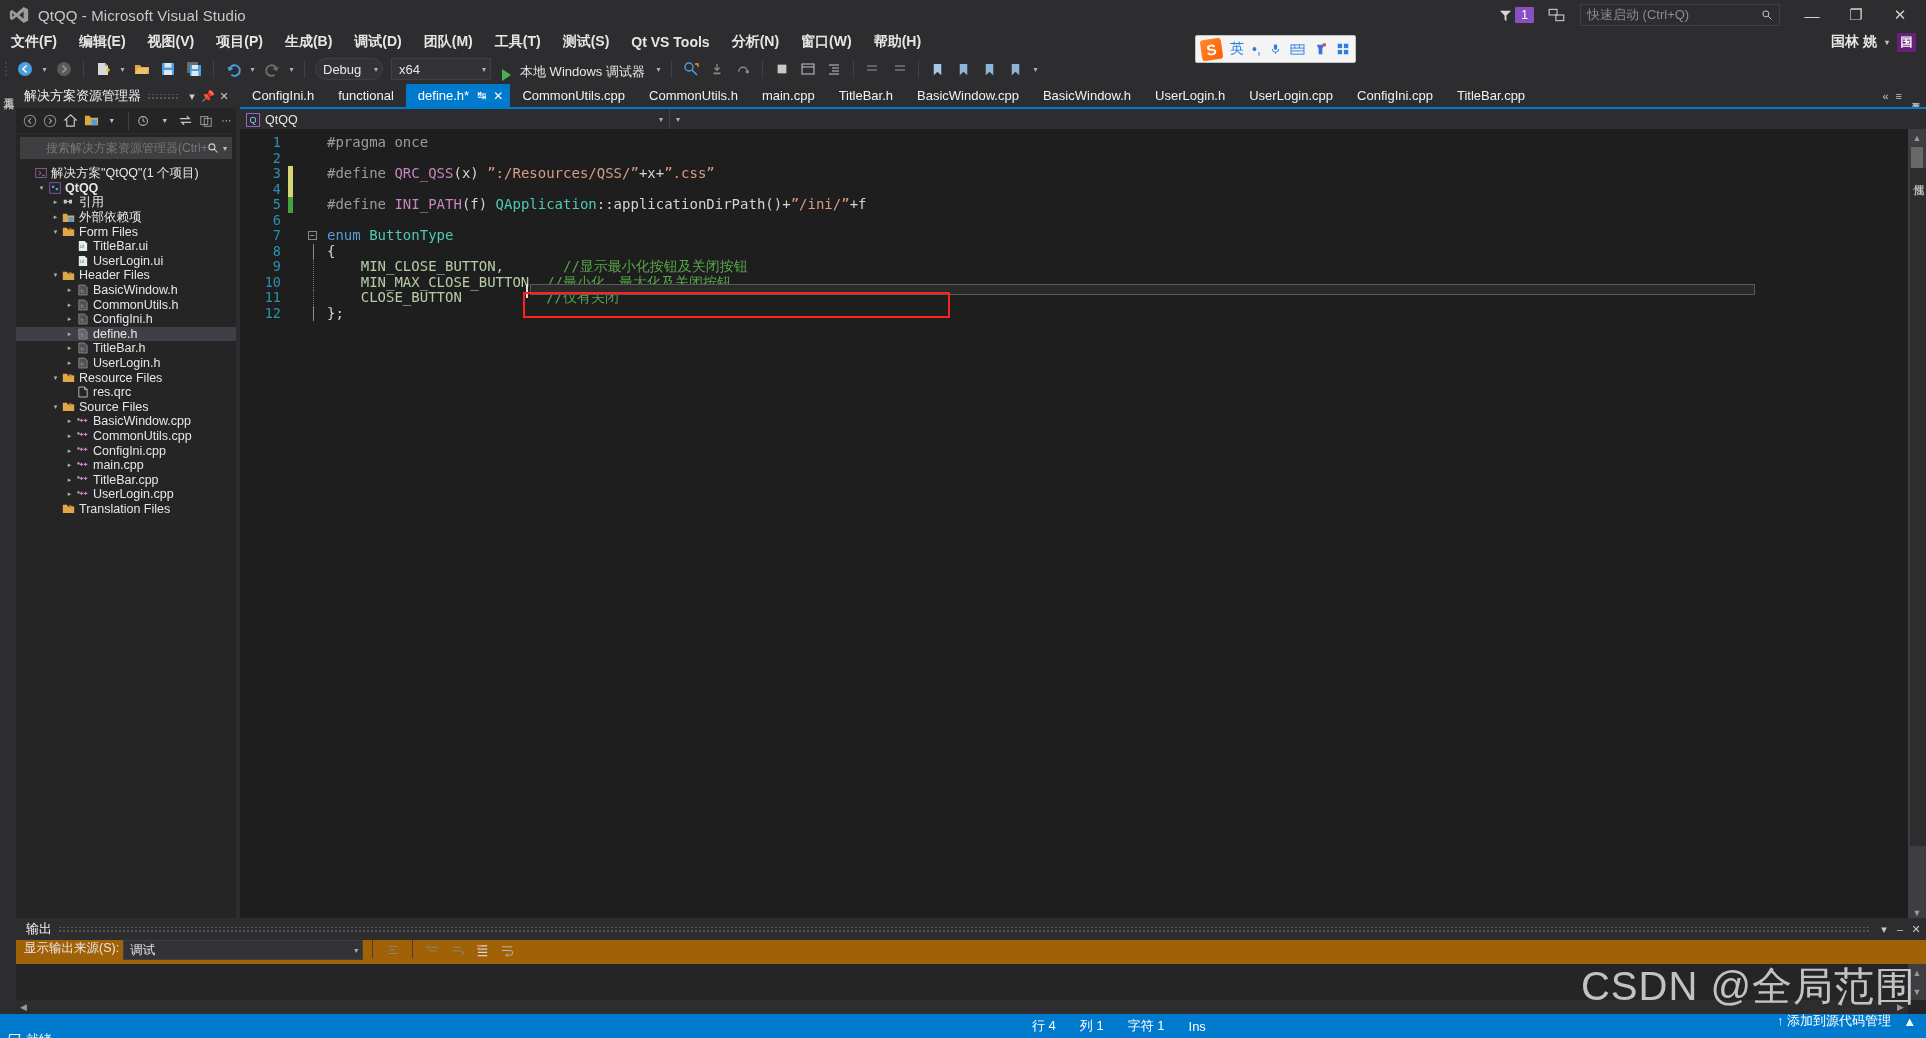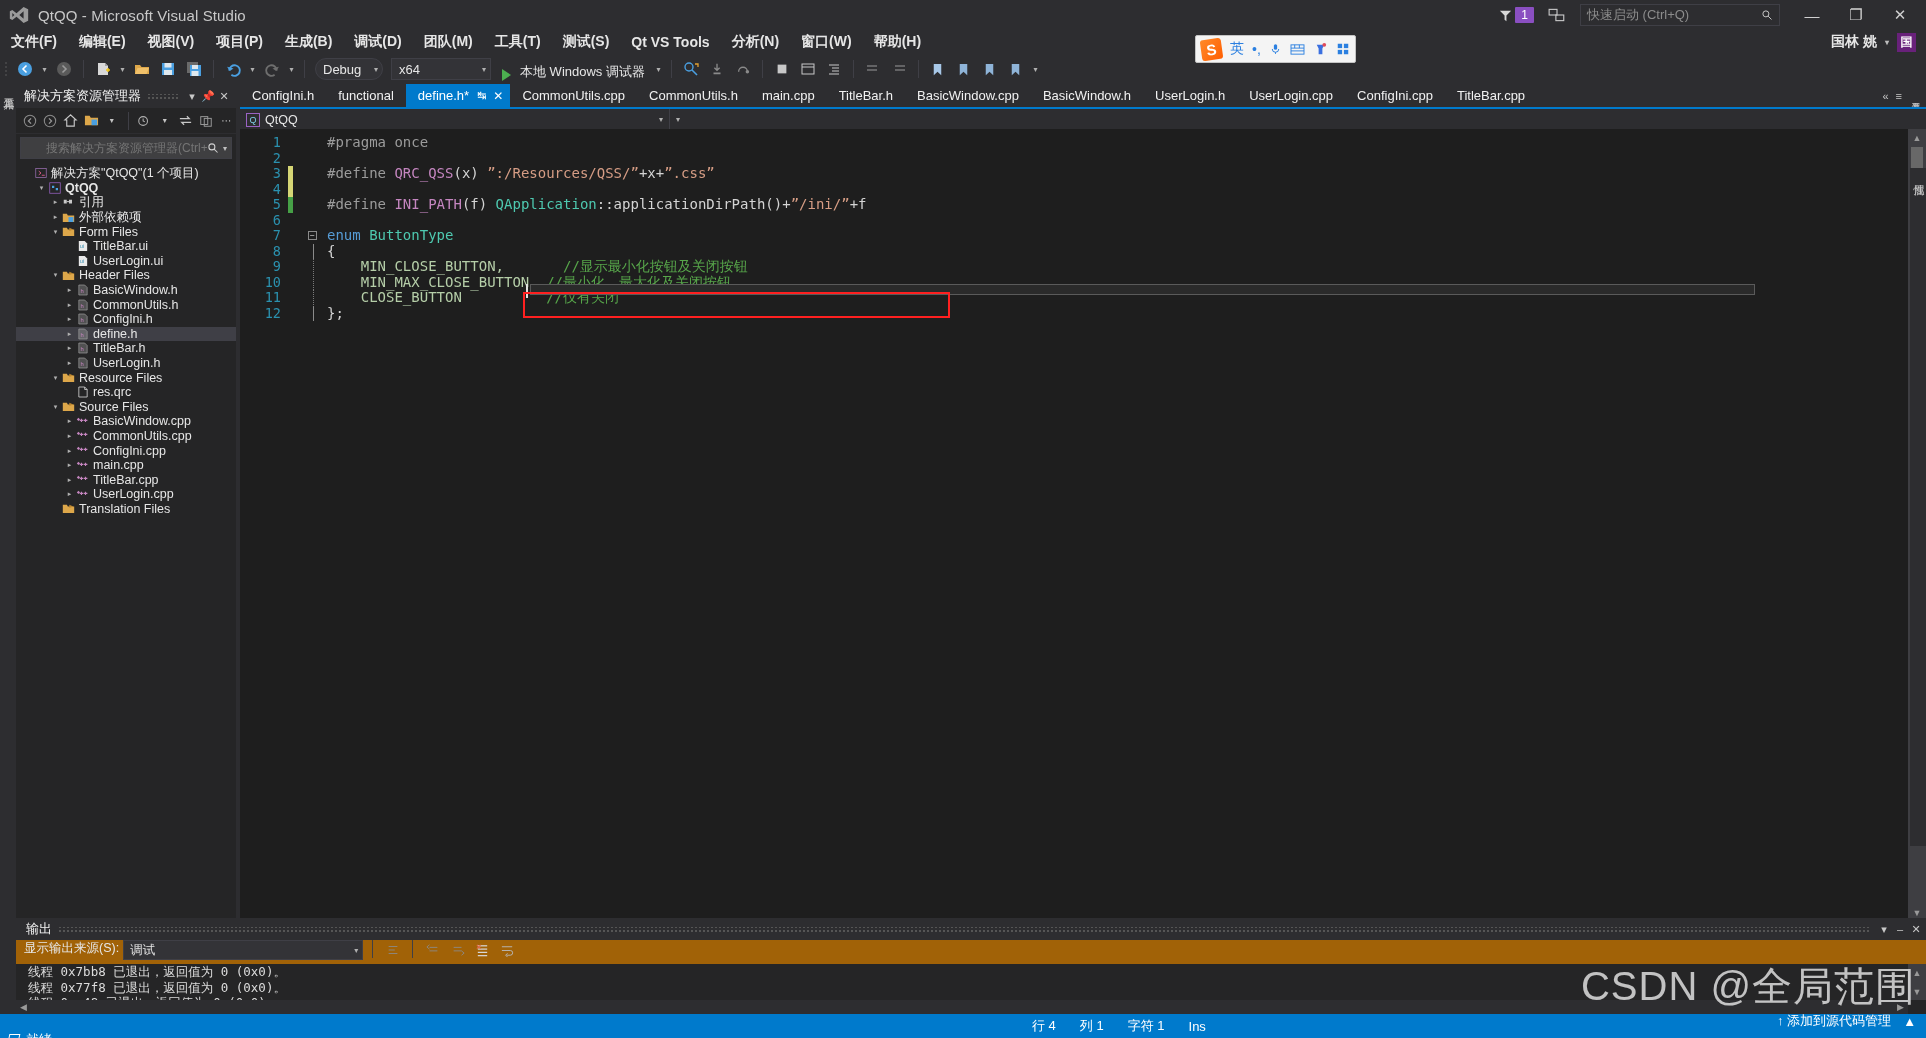--- a/index.html
+++ b/index.html
@@ -1056,21 +1056,20 @@
     <div class="out-ico">
       <svg width="15" height="15" viewBox="0 0 16 16">
           <g stroke="#b8b8b8">
             <line x1="2" y1="4" x2="13" y2="4"></line>
             <path d="M2 8h9a2.5 2.5 0 0 1 0 5H7" fill="none"></path>
             <path d="M8 11 6 13l2 2" fill="none"></path>
           </g>
         </svg>
     </div>
   </div>
-  <div class="out-body" id="outbody"><div>线程 0x7bb8 已退出，返回值为 0 (0x0)。</div><div>线程 0x77f8 已退出，返回值为 0 (0x0)。</div><div>线程 0xe48 已退出，返回值为 0 (0x0)。</div></div>
   <div class="out-sv">
     <div class="sv-up">▲</div>
     <div class="sv-dn" style="position:absolute;bottom:0;left:0;right:0">▼</div>
   </div>
   <div class="out-hs">
     <span class="hs-left">◀</span>
     <span style="flex:1"></span>
     <span class="hs-right">▶</span>
   </div>
 </div>

